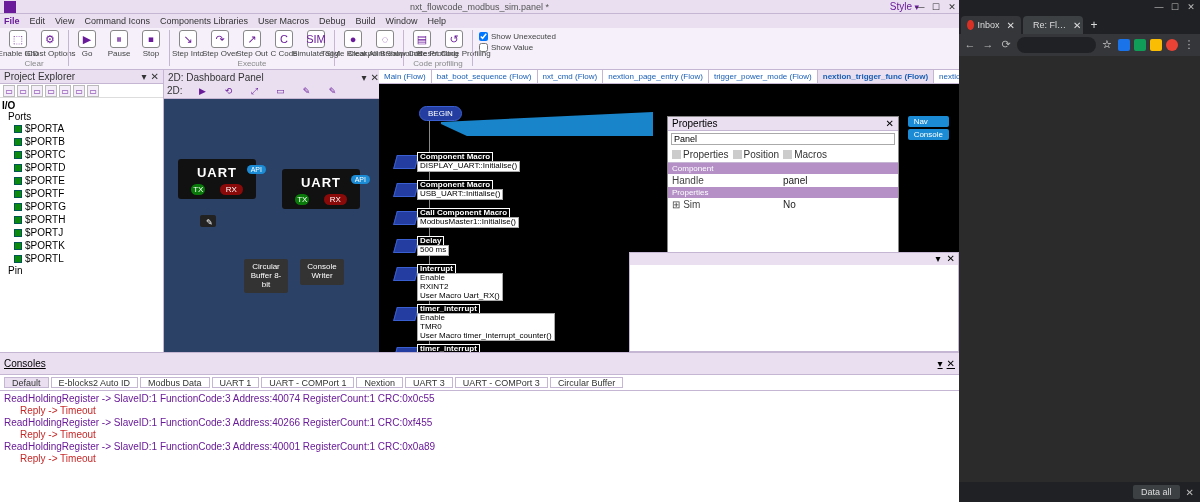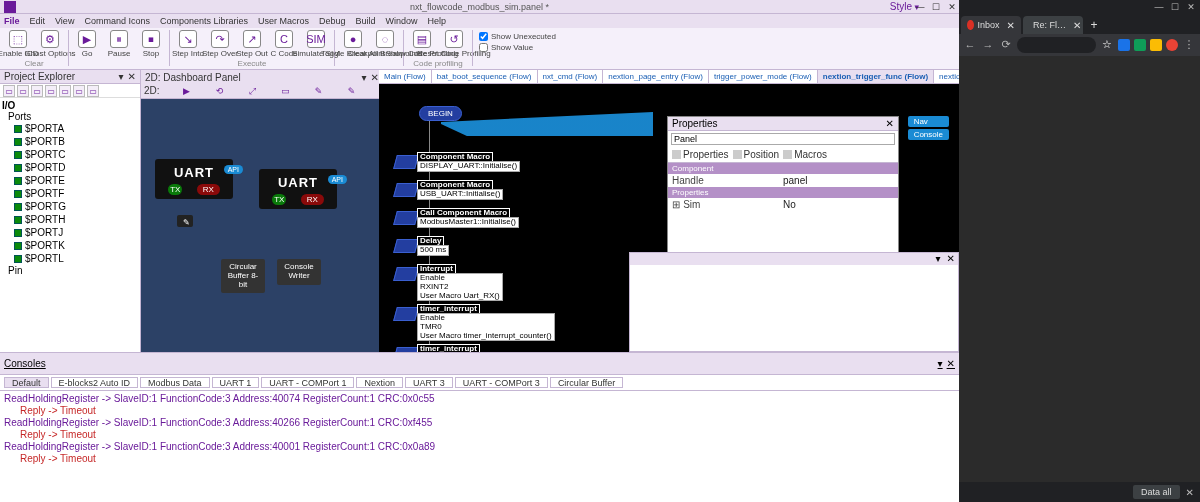--- a/index.html
+++ b/index.html
@@ -20,32 +20,32 @@
 .ribbon .btns { display: flex; gap: 4px; }
 .ribbon .btn { display: flex; flex-direction: column; align-items: center; width: 28px; cursor: pointer; }
 .ribbon .btn .ic { width: 18px; height: 18px; border: 1px solid #888; border-radius: 3px; display: flex; align-items: center; justify-content: center; font-size: 11px; color: #6a1b9a; background: #fff; }
 .ribbon .btn .lb { font-size: 8px; color: #444; text-align: center; line-height: 1; margin-top: 2px; white-space: nowrap; }
 .ribbon .grpname { font-size: 8px; color: #888; margin-top: 1px; }
 .ribbon .sep { width: 1px; height: 36px; background: #c5b6d3; }
 .ribbon .chk { display: flex; flex-direction: column; gap: 2px; padding: 2px; }
 .ribbon .chk label { font-size: 8px; color: #444; display: flex; gap: 3px; align-items: center; }
 .ribbon .chk input { width: 9px; height: 9px; }
 .middle { flex: 1; display: flex; position: relative; overflow: hidden; }
-.project-explorer { width: 141px; background: #fff; border-right: 1px solid #c5b6d3; display: flex; flex-direction: column; }
+.project-explorer { width: 164px; background: #fff; border-right: 1px solid #c5b6d3; display: flex; flex-direction: column; }
 .panelhdr { height: 14px; background: #e9dff0; border-bottom: 1px solid #c5b6d3; display: flex; align-items: center; justify-content: space-between; padding: 0 4px; font-size: 9px; color: #333; }
 .pe-toolbar { height: 14px; display: flex; gap: 2px; padding: 1px 3px; border-bottom: 1px solid #ddd; }
 .pe-toolbar .tb { width: 12px; height: 12px; border: 1px solid #bbb; background: #f4eef8; cursor: pointer; display: flex; align-items: center; justify-content: center; font-size: 8px; color: #6a1b9a; }
 .pe-tree { flex: 1; overflow: auto; padding: 2px; font-size: 9px; color: #000; }
 .pe-tree .root { font-weight: bold; color: #000; }
 .pe-tree .node { padding-left: 12px; display: flex; align-items: center; gap: 3px; line-height: 13px; }
 .pe-tree .node .ic { width: 8px; height: 8px; background: #0b8a0b; border: 1px solid #055; }
 .dashboard { flex: 1; background: #243555; position: relative; display: flex; flex-direction: column; min-width: 0; }
 .dash-hdr { height: 14px; background: #e9dff0; display: flex; align-items: center; font-size: 9px; color: #333; padding-left: 4px; gap: 6px; }
 .dash-hdr .t { color: #333; }
-.dash-tools { display: flex; gap: 21px; padding: 1px 3px; background: #e9dff0; border-bottom: 1px solid #c5b6d3; }
+.dash-tools { display: flex; gap: 14px; padding: 1px 3px; background: #e9dff0; border-bottom: 1px solid #c5b6d3; }
 .dash-tools .tb { width: 12px; height: 12px; cursor: pointer; display: flex; align-items: center; justify-content: center; font-size: 9px; color: #6a1b9a; }
 .dash-canvas { flex: 1; background: #2c4166; position: relative; }
 .uart-box { position: absolute; background: #111; border-radius: 3px; padding: 6px 10px 4px; color: #fff; font-size: 11px; text-align: center; }
 .uart-box .lbl { font-weight: bold; font-size: 13px; margin-bottom: 4px; letter-spacing: 1px; }
 .uart-box .ports { display: flex; justify-content: space-around; gap: 8px; }
 .port-tx { background: #0a7a0a; color: #fff; font-size: 8px; padding: 1px 2px; border-radius: 8px; }
 .port-rx { background: #8a0a0a; color: #fff; font-size: 8px; padding: 1px 6px; border-radius: 8px; }
 .api-badge { position: absolute; top: 6px; right: -10px; background: #1a8bd4; color: #fff; font-size: 7px; padding: 1px 4px; border-radius: 8px; }
 .small-box { position: absolute; background: #333; color: #fff; font-size: 8px; padding: 4px 6px; border-radius: 2px; text-align: center; line-height: 1.1; }
 .flow-area { width: 580px; background: #000; position: relative; display: flex; flex-direction: column; }

